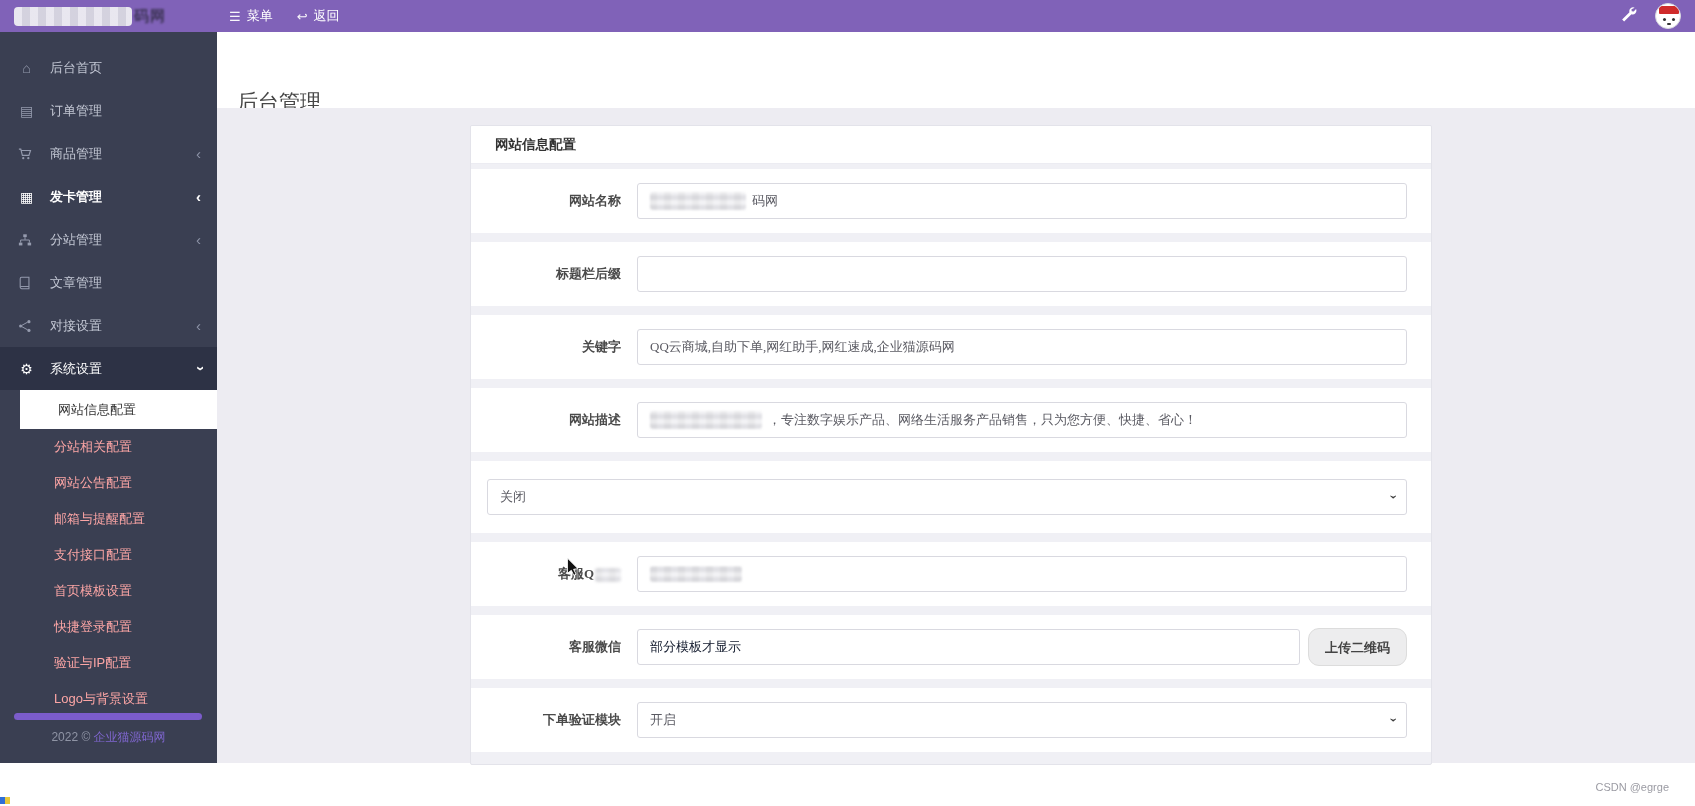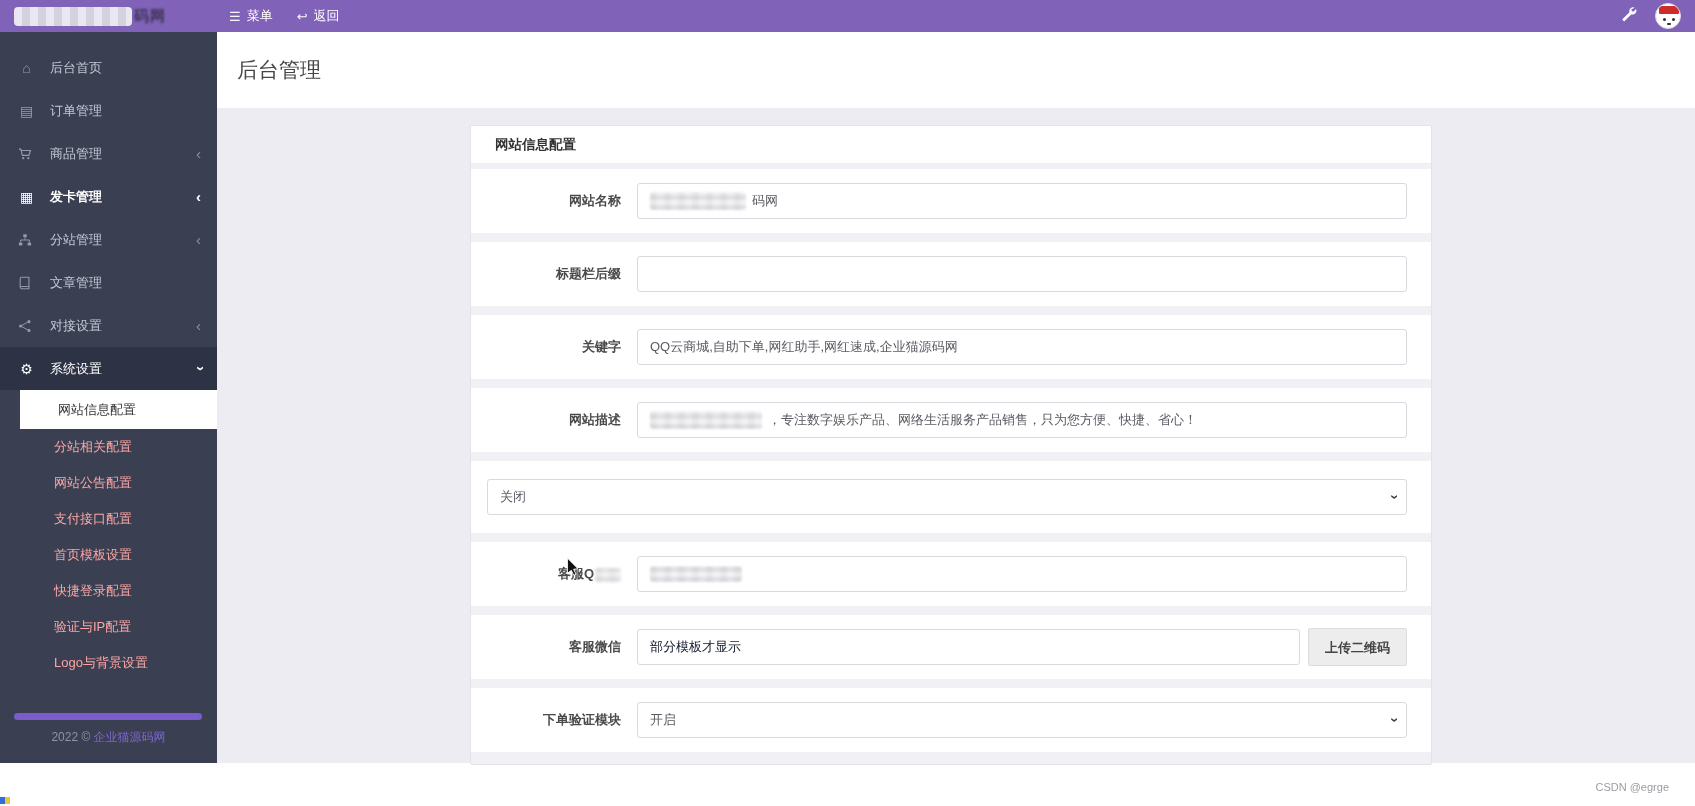--- a/index.html
+++ b/index.html
@@ -35,44 +35,44 @@
   .nav-item.open-parent .nicon { color:#fff; }
   .chev.down { display:inline-block; transform:rotate(-90deg); font-weight:bold; color:#fff; }
   .submenu { }
   .sub-item { height:36px; line-height:36px; padding-left:54px; color:#fca5a5; font-size:13px; cursor:pointer; }
   .sub-item.active { margin-left:20px; padding-left:38px; background:#fff; color:#333; height:39px; line-height:39px; }
   .side-scrollbar { position:absolute; left:14px; top:681px; width:188px; height:7px; border-radius:4px; background:#7b5ccb; }
   .side-footer { position:absolute; left:0; top:697px; width:217px; text-align:center; font-size:12px; color:#8f94a5; }
   .side-footer a { color:#7f66cf; text-decoration:none; }
 
   
-  .main-header { position:absolute; left:217px; top:32px; width:1478px; height:76px; background:#fff; display:flex; align-items:center; }
+  .main-header { position:absolute; left:217px; top:40px; width:1478px; height:76px; background:#fff; display:flex; align-items:flex-end; }
   .page-title { margin-left:20px; font-size:21px; color:#464646; }
   .content { position:absolute; left:217px; top:108px; width:1478px; height:655px; background:#edecf2; }
 
   .card { position:absolute; left:253px; top:17px; width:962px; height:640px; background:#f0f0f5; border:1px solid #e3e3ea; border-radius:2px; overflow:hidden; }
   .card-header { height:38px; line-height:38px; background:#fff; border-bottom:1px solid #ececf2; padding-left:24px; font-size:13.5px; font-weight:bold; color:#333; }
   .card-body { padding-top:5px; }
-  .form-row { background:#fff; display:flex; align-items:center; min-height:64px; margin-bottom:9px; position:relative; }
+  .form-row { background:#fff; display:flex; align-items:center; min-height:64px; margin-bottom:9px; position:relative;font-family:Liberation Serif, serif; }
   .form-label { width:150px; flex:0 0 150px; text-align:right; font-size:13px; font-weight:bold; color:#4a4a4a; line-height:1.5; }
   .form-label .lbl { display:inline-block; max-width:112px; }
   .form-field { flex:1; margin-left:16px; margin-right:24px; display:flex; align-items:center; }
   .inputbox { position:relative; height:36px; border:1px solid #d9d9e0; border-radius:3px; background:#fff; display:flex; align-items:center; padding:0 12px; font-size:13px; color:#5a5a62; flex:1; white-space:nowrap; overflow:hidden; }
   .inputbox.select { cursor:pointer; }
   .sel-chev { position:absolute; right:10px; top:9px; font-size:14px; color:#3c3c3c; font-weight:bold; transform:rotate(-90deg); }
   .placeholder { color:#0f172a; }
   .patch { display:inline-block; height:18px; border-radius:3px; margin-right:6px; vertical-align:middle;
     background:repeating-linear-gradient(0deg,rgba(214,214,220,.6) 0 5px,rgba(242,242,245,.6) 5px 10px),
                repeating-linear-gradient(90deg,#dededf 0 7px,#f3f3f5 7px 14px);
     filter:blur(1px); }
   .patch.v1 { width:96px; }
   .patch.v4 { width:112px; }
   .patch.v6 { width:92px; height:16px; }
   .patch.lab { width:26px; height:14px; margin:0 0 0 1px; filter:blur(1.4px); }
-  .upload-btn { margin-left:8px; height:38px; line-height:38px; padding:0 16px; background:#ededee; border:1px solid #dcdcdc; border-radius:2px; font-size:13px; color:#444; font-weight:bold; cursor:pointer; white-space:nowrap; }
+  .upload-btn { margin-left:8px; height:38px; line-height:38px; padding:0 16px; background:#ededee; border:1px solid #dcdcdc; border-radius:11px; font-size:13px; color:#444; font-weight:bold; cursor:pointer; white-space:nowrap; }
   .cursor-arrow { position:absolute; left:95px; top:15px; width:14px; height:20px; z-index:5; }
 
   .watermark { position:absolute; right:26px; top:781px; font-size:11px; color:#9b9ba3; }
   .corner-artifact { position:absolute; left:0; top:797px; width:10px; height:7px; background:linear-gradient(90deg,#2f6fd6 55%,#e7c83a 55%); }
 </style>
 </head>
 <body>
 
 <div class="topbar">
   <div class="logo">
@@ -163,20 +163,21 @@
   <div class="nav-item open-parent">
     <span class="nicon">⚙</span>
     <span>系统设置</span>
     <span class="chev down">‹</span>
   </div>
 
   <div class="submenu">
     <div class="sub-item active">网站信息配置</div>
     <div class="sub-item">分站相关配置</div>
     <div class="sub-item">网站公告配置</div>
+    <div class="sub-item">邮箱与提醒配置</div>
     <div class="sub-item">支付接口配置</div>
     <div class="sub-item">首页模板设置</div>
     <div class="sub-item">快捷登录配置</div>
     <div class="sub-item">验证与IP配置</div>
     <div class="sub-item">Logo与背景设置</div>
   </div>
 
   <div class="side-scrollbar"></div>
   <div class="side-footer">
     <span>2022 ©</span>

